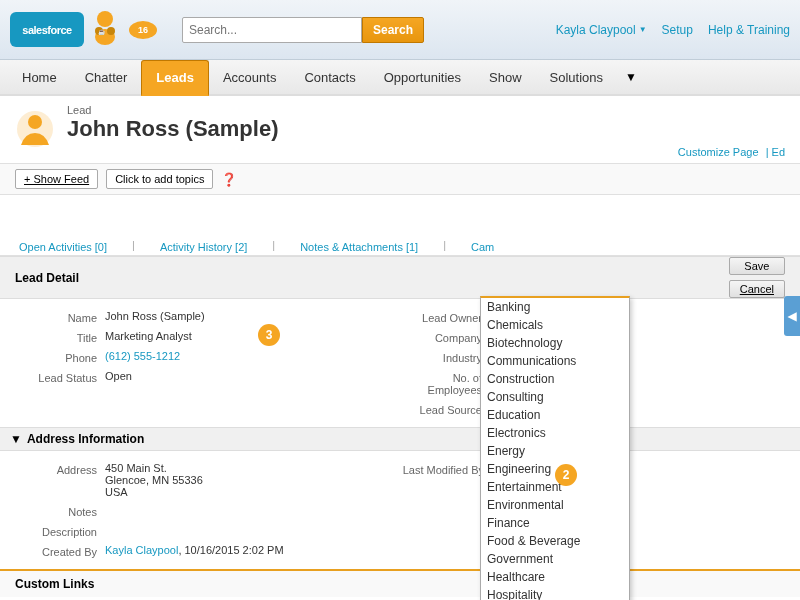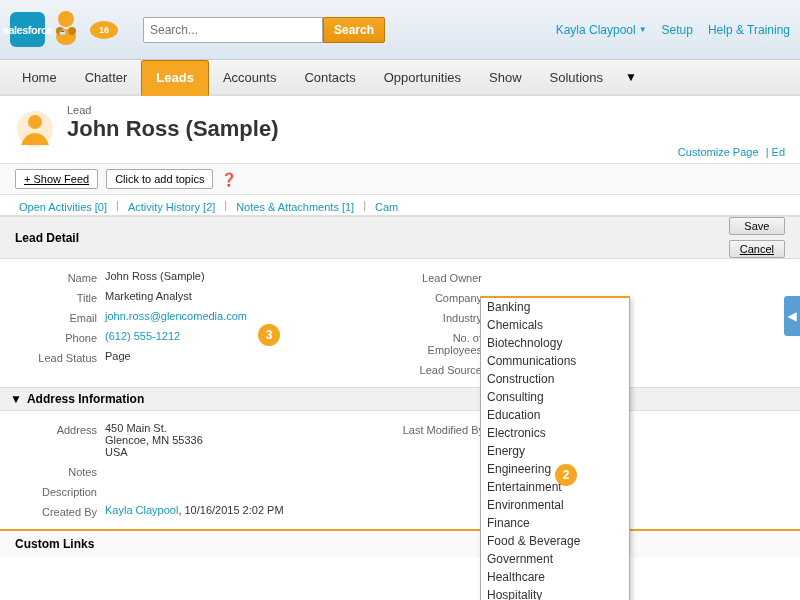--- a/index.html
+++ b/index.html
@@ -1,21 +1,21 @@
 <!DOCTYPE html>
 <html><head>
   <meta charset="utf-8">
   <style>
     * { margin: 0; padding: 0; box-sizing: border-box; }
     body { font-family: Arial, sans-serif; font-size: 12px; background: #f4f6f9; width: 800px; height: 600px; overflow: hidden; }
 
     
     .header { background: linear-gradient(to bottom, #f0f4f8, #dce6f0); height: 60px; display: flex; align-items: center; padding: 0 10px; border-bottom: 1px solid #c0cdd8; }
     .sf-logo { display: flex; align-items: center; margin-right: 15px; }
-    .sf-logo-box { background: #1798c1; border-radius: 6px; width: 35px; height: 35px; display: flex; align-items: center; justify-content: center; }
+    .sf-logo-box { background: #1798c1; border-radius: 6px; width: 74px; height: 35px; display: flex; align-items: center; justify-content: center; }
     .sf-logo-text { color: white; font-size: 11px; font-weight: bold; letter-spacing: -0.5px; }
     .search-bar { display: flex; align-items: center; margin-left: 10px; }
     .search-input { width: 180px; height: 26px; border: 1px solid #aaa; padding: 2px 6px; font-size: 12px; color: #999; border-radius: 2px 0 0 2px; }
     .search-btn { background: linear-gradient(to bottom, #f5a623, #e8960e); border: 1px solid #c07800; color: white; height: 26px; padding: 0 10px; font-size: 12px; cursor: pointer; border-radius: 0 2px 2px 0; font-weight: bold; }
     .header-right { margin-left: auto; display: flex; align-items: center; gap: 15px; color: #1798c1; font-size: 12px; }
     .header-user { display: flex; align-items: center; gap: 3px; cursor: pointer; color: #1798c1; }
     .header-link { color: #1798c1; cursor: pointer; text-decoration: none; }
     .dropdown-arrow { font-size: 8px; }
 
     
@@ -37,21 +37,21 @@
     .lead-actions-top { text-align: right; font-size: 11px; color: #1798c1; margin-top: 4px; }
     .lead-actions-top a { color: #1798c1; cursor: pointer; }
 
     
     .toolbar { padding: 5px 15px; display: flex; align-items: center; gap: 8px; border-bottom: 1px solid #e0e0e0; background: #f9f9f9; }
     .btn-show-feed { background: white; border: 1px solid #aaa; padding: 3px 8px; font-size: 11px; cursor: pointer; border-radius: 2px; text-decoration: underline; }
     .btn-add-topics { background: white; border: 1px solid #aaa; padding: 3px 8px; font-size: 11px; cursor: pointer; border-radius: 2px; }
     .help-icon { color: #aaa; font-size: 13px; cursor: pointer; }
 
     
-    .tabs-row { display: flex; padding: 4px 15px 0; background: white; border-bottom: 1px solid #e0e0e0; font-size: 11px; gap: 5px; }
+    .tabs-row { display: flex; padding: 4px 15px 0; background: white; border-bottom: 1px solid #e0e0e0; font-size: 11px; gap: 21px; margin-top: 40px; }
     .tab-link { color: #1798c1; cursor: pointer; padding: 2px 4px; }
     .tab-separator { color: #aaa; }
 
     
     .section-header { background: #f0f0f0; padding: 0 15px; font-weight: bold; font-size: 12px; display: flex; align-items: center; justify-content: space-between; border-top: 1px solid #ddd; border-bottom: 1px solid #ddd; }
     .section-header .save-cancel { display: flex; gap: 5px; flex-direction: column; }
     .btn-save { background: linear-gradient(to bottom, #f5f5f5, #e0e0e0); border: 1px solid #aaa; padding: 2px 10px; font-size: 11px; cursor: pointer; border-radius: 2px; }
     .btn-cancel { background: linear-gradient(to bottom, #f5f5f5, #e0e0e0); border: 1px solid #aaa; padding: 2px 10px; font-size: 11px; cursor: pointer; border-radius: 2px; text-decoration: underline; }
 
     
@@ -180,30 +180,26 @@
     <div>
       <div class="field-row">
         <span class="field-label">Name</span>
         <span class="field-value">John Ross (Sample)</span>
       </div>
       <div class="field-row">
         <span class="field-label">Title</span>
         <span class="field-value">Marketing Analyst</span>
       </div>
       <div class="field-row">
-        <span class="field-label">Email</span>
-        <span class="field-value link">john.ross@glencomedia.com</span>
-      </div>
-      <div class="field-row">
         <span class="field-label">Phone</span>
         <span class="field-value link">(612) 555-1212</span>
       </div>
       <div class="field-row">
         <span class="field-label">Lead Status</span>
-        <span class="field-value">Page</span>
+        <span class="field-value">Open</span>
       </div>
     </div>
 
     <div>
       <div class="field-row">
         <span class="field-label">Lead Owner</span>
         <span class="field-value"></span>
       </div>
       <div class="field-row">
         <span class="field-label">Company</span>

